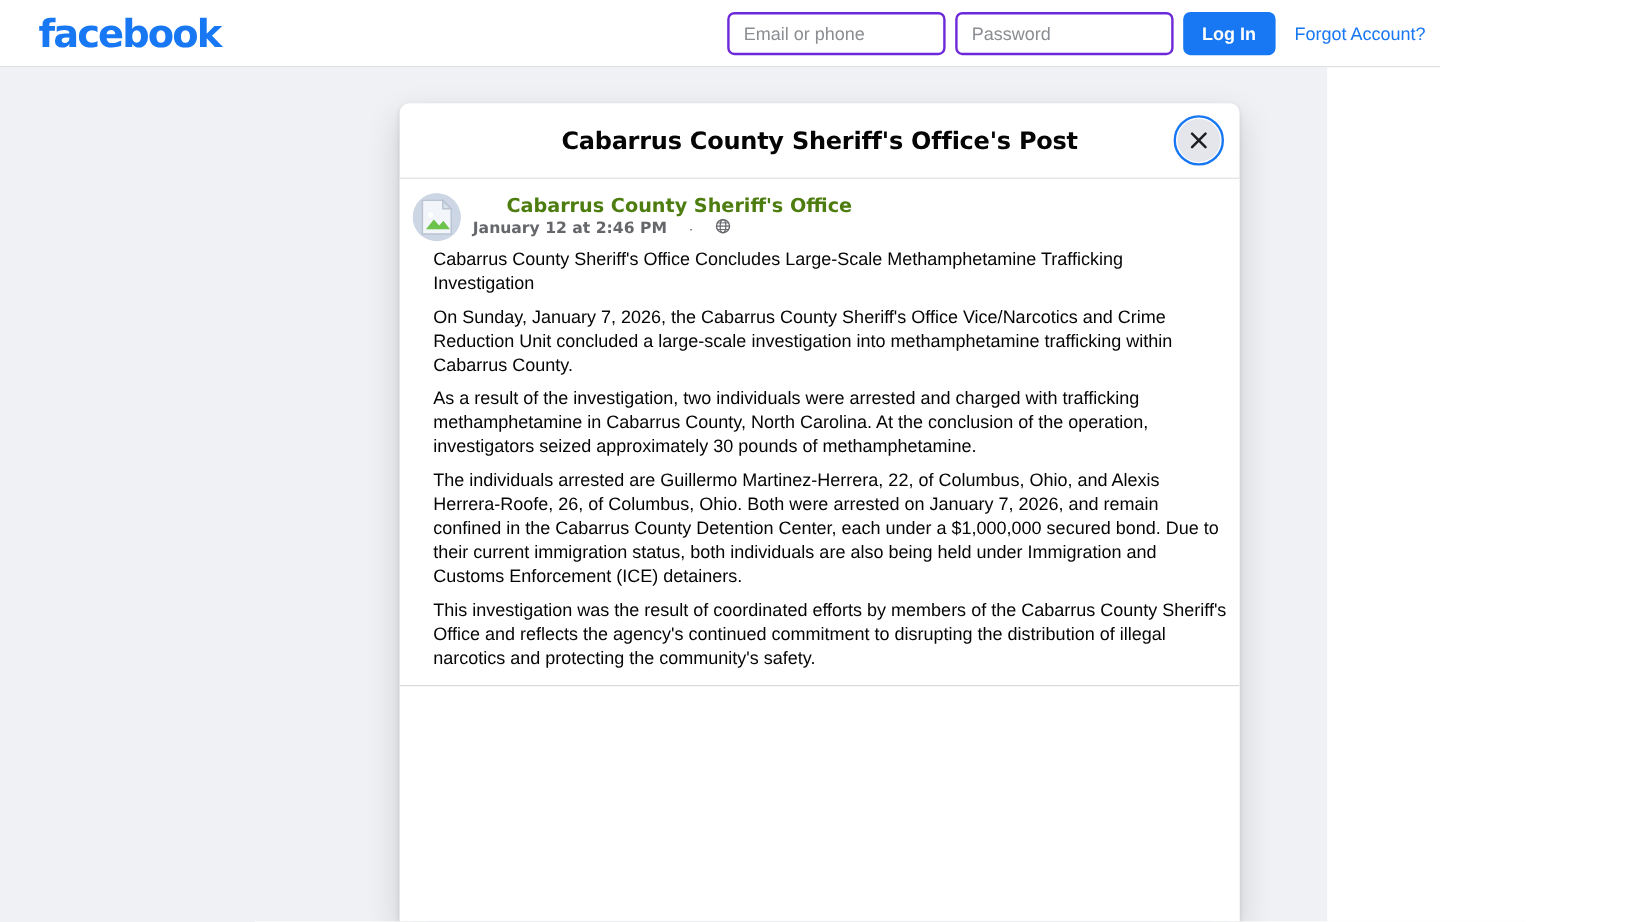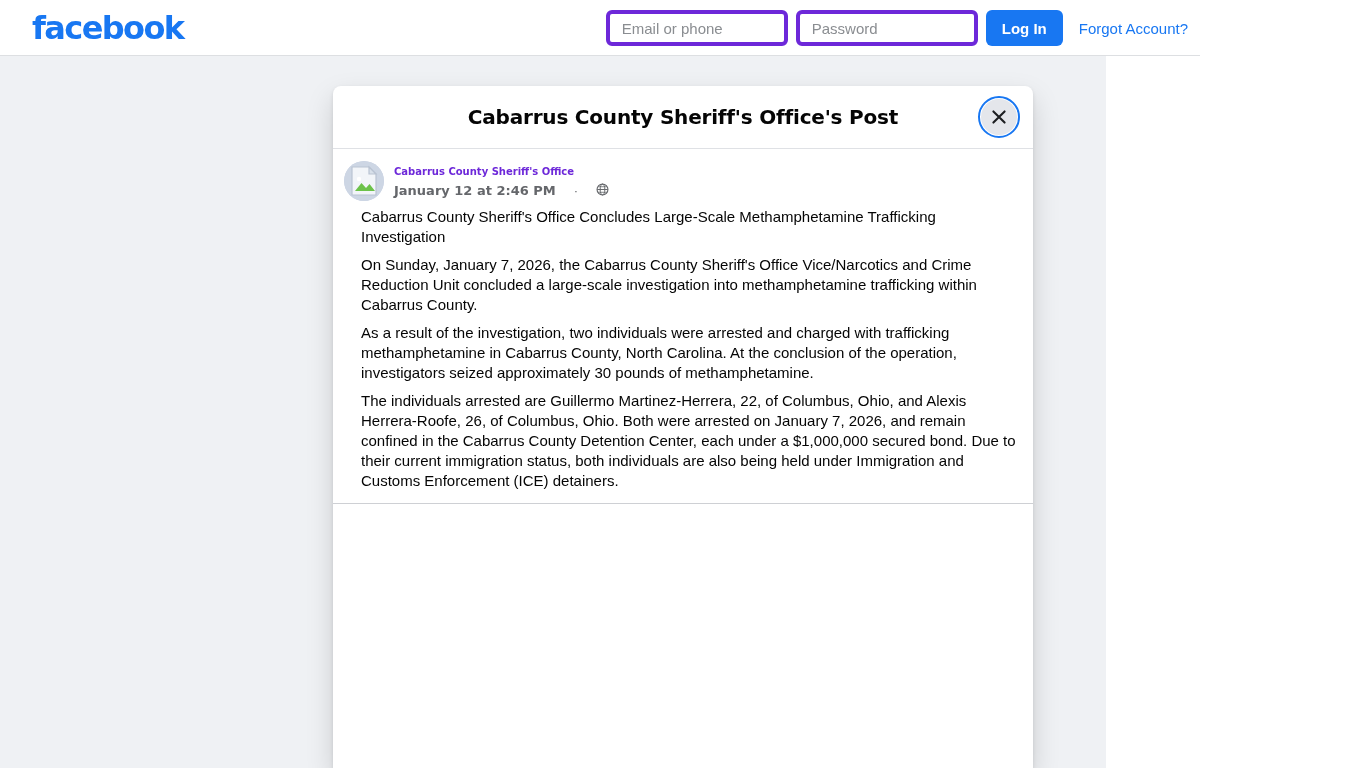--- a/index.html
+++ b/index.html
@@ -49,21 +49,21 @@
     gap: 8px;
   }
   .login-input {
     width: 182px;
     height: 36px;
     padding: 0 12px;
     font-size: 15px;
     font-family: "Liberation Sans", sans-serif;
     color: #1c1e21;
     background: #ffffff;
-    border: 4px solid #6d28d9;
+    border: 2px solid #6d28d9;
     border-radius: 6px;
     outline: none;
   }
   .login-input::placeholder { color: #8a8d91; opacity: 1; }
   .login-btn {
     height: 36px;
     padding: 0 16px;
     background: #1877f2;
     color: #ffffff;
     font-size: 15px;
@@ -160,26 +160,27 @@
     overflow: hidden;
     background: #c9d2e3;
     display: block;
   }
   .avatar svg { display: block; }
   .post-meta {
     margin-left: 10px;
     padding-top: 1px;
   }
   .author-name {
-    font-size: 10px;
-    font-weight: bold;
-    color: #6d28d9;
+    font-size: 16px;
+    font-weight: bold;
+    color: #4d7c0f;
     font-family: "DejaVu Sans", sans-serif;
     line-height: 19px;
     cursor: pointer;
+    margin-left: 28px;
   }
   .post-time-row {
     display: flex;
     align-items: center;
     gap: 18px;
     margin-top: 1px;
   }
   .post-time {
     font-size: 13px;
     font-weight: bold;
@@ -278,20 +279,21 @@
             </span>
           </div>
         </div>
       </div>
 
       <div class="post-text">
         <p>Cabarrus County Sheriff's Office Concludes Large-Scale Methamphetamine Trafficking Investigation</p>
         <p>On Sunday, January 7, 2026, the Cabarrus County Sheriff's Office Vice/Narcotics and Crime Reduction Unit concluded a large-scale investigation into methamphetamine trafficking within Cabarrus County.</p>
         <p>As a result of the investigation, two individuals were arrested and charged with trafficking methamphetamine in Cabarrus County, North Carolina. At the conclusion of the operation, investigators seized approximately 30 pounds of methamphetamine.</p>
         <p>The individuals arrested are Guillermo Martinez-Herrera, 22, of Columbus, Ohio, and Alexis Herrera-Roofe, 26, of Columbus, Ohio. Both were arrested on January 7, 2026, and remain confined in the Cabarrus County Detention Center, each under a $1,000,000 secured bond.  Due to their current immigration status, both individuals are also being held under Immigration and Customs Enforcement (ICE) detainers.</p>
+        <p>This investigation was the result of coordinated efforts by members of the Cabarrus County Sheriff's Office and reflects the agency's continued commitment to disrupting the distribution of illegal narcotics and protecting the community's safety.</p>
       </div>
 
       <div class="post-divider"></div>
       <div class="post-blank-area"></div>
 
     </div>
   </div>
 </div>
 
 </body></html>

